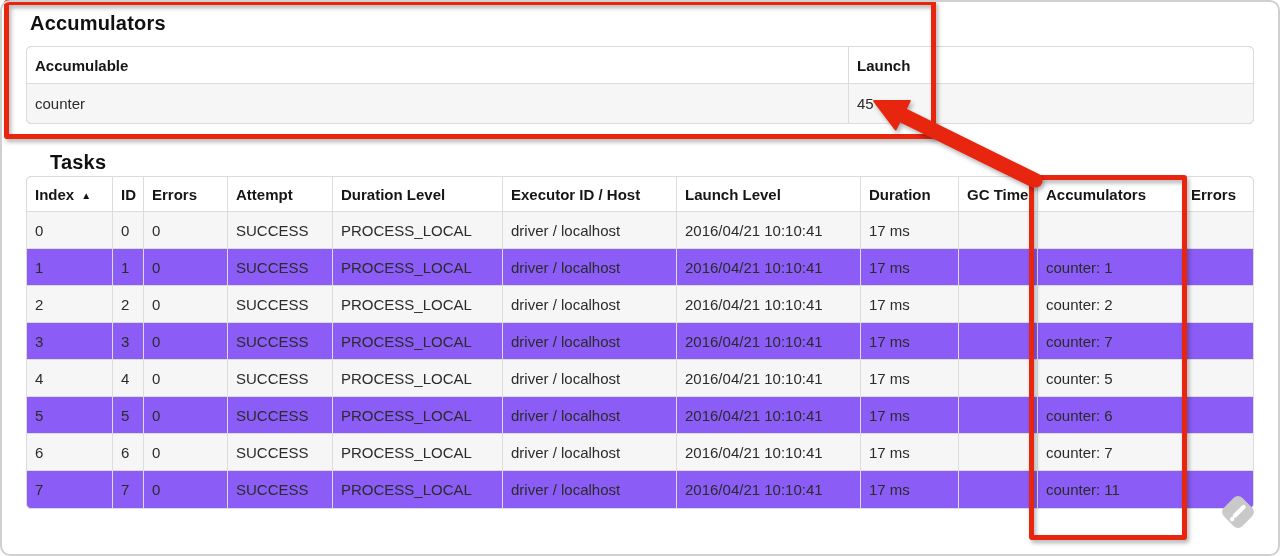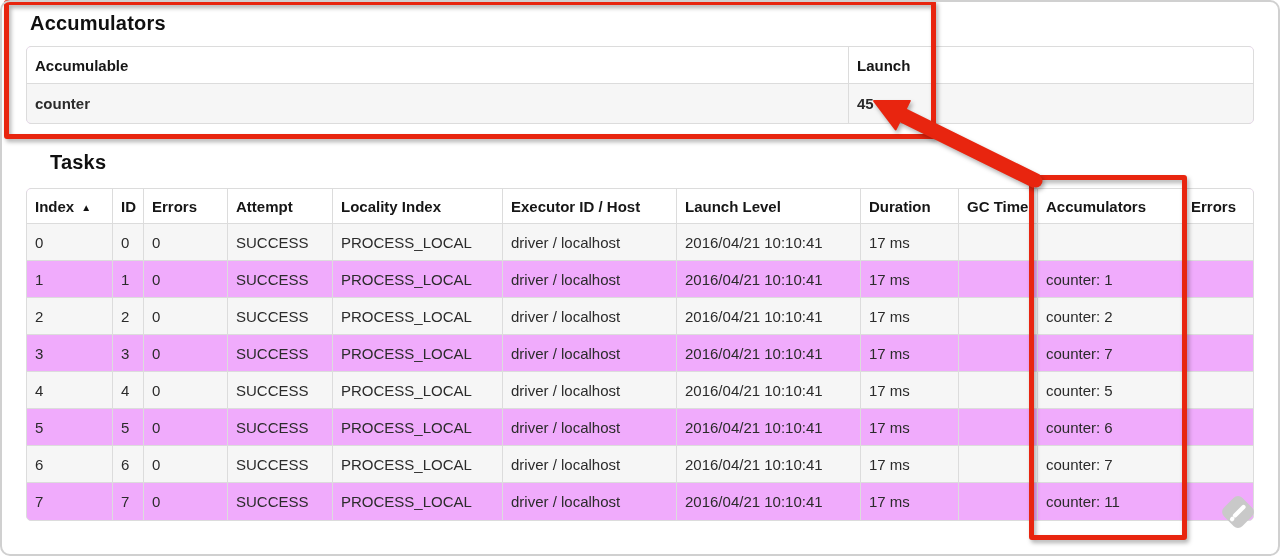--- a/index.html
+++ b/index.html
@@ -15,43 +15,43 @@
     pointer-events:none; z-index:40;
   }
   h2.section-heading {
     position:absolute; margin:0; font-size:20px; font-weight:bold;
     color:#101010; letter-spacing:0.2px; z-index:1;
   }
   #acc-heading   { left:30px; top:12px; }
   #tasks-heading { left:30px; top:151px;margin-left:20px; }
 
   .tbl {
-    position:absolute; box-sizing:border-box; background:#f0abfc;
+    position:absolute; box-sizing:border-box; background:#8b5cf6;
     border:1px solid #dcdcdc; border-radius:5px; overflow:hidden; z-index:1;
   }
   .tbl table {
     width:100%; border-collapse:separate; border-spacing:0; table-layout:fixed;
   }
   .tbl th, .tbl td {
     box-sizing:border-box;
     border-right:1px solid #dcdcdc; border-bottom:1px solid #dcdcdc;
     padding:0 8px; text-align:left; vertical-align:middle;
     font-size:15px; white-space:nowrap; overflow:hidden;
   }
   .tbl th:last-child, .tbl td:last-child { border-right:none; }
   .tbl tbody tr:last-child td { border-bottom:none; }
   .tbl th { font-weight:bold; color:#161616; background:#fff; }
   .tbl td { color:#2b2b2b; }
   .tbl tbody tr:nth-child(odd) td { background:#f6f6f6; }
 
   #acc-table   { left:26px; top:46px;  width:1228px; }
   #acc-table th { height:37px; }
-  #acc-table td { height:39px;font-weight:bold; }
-
-  #tasks-table { left:26px; top:188px; width:1228px; }
+  #acc-table td { height:39px; }
+
+  #tasks-table { left:26px; top:176px; width:1228px; }
   #tasks-table th { height:35px; }
   #tasks-table td { height:37px; }
 
   .sort-arrow { font-size:10px; margin-left:7px; color:#111; position:relative; top:-1px; }
 
   .anno-box {
     position:absolute; box-sizing:border-box;
     border:5px solid #e8250f; border-radius:3px;
     filter:drop-shadow(2px 3px 2px rgba(0,0,0,0.30));
     pointer-events:none; z-index:30;
@@ -104,21 +104,21 @@
         <col style="width:79px">
       <col style="width:145px">
         <col style="width:72px">
     </colgroup>
     <thead>
       <tr>
         <th><span>Index</span><span class="sort-arrow">▲</span></th>
         <th>ID</th>
         <th>Errors</th>
         <th>Attempt</th>
-        <th>Locality Index</th>
+        <th>Duration Level</th>
         <th>Executor ID / Host</th>
         <th>Launch Level</th>
         <th>Duration</th>
         <th>GC Time</th>
         <th>Accumulators</th>
         <th>Errors</th>
       </tr>
     </thead>
     <tbody>
       <tr>

